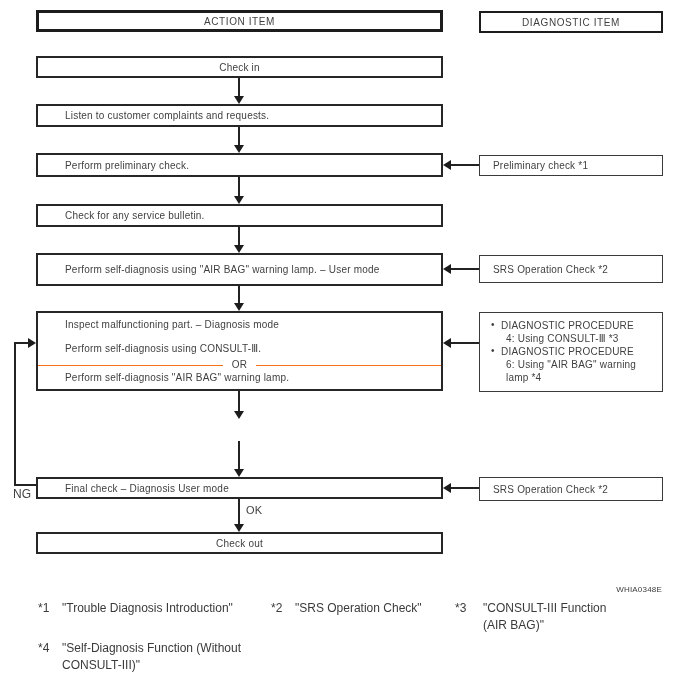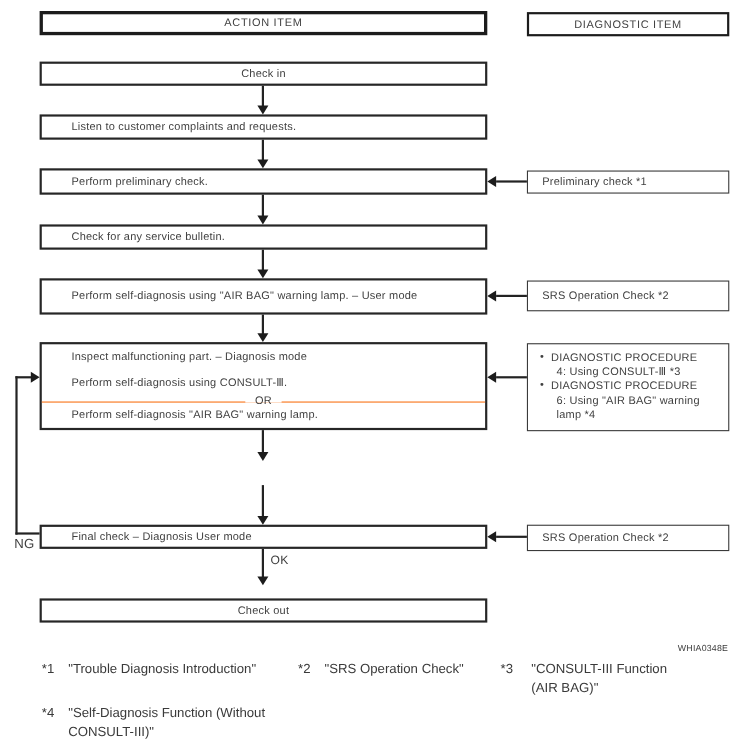--- a/index.html
+++ b/index.html
@@ -70,21 +70,21 @@
     <div class="bl" style="top:30px;">Perform self-diagnosis using CONSULT-Ⅲ.</div>
     <div class="ordiv">
       <span>OR</span>
     </div>
     <div class="bl" style="top:59px;">Perform self-diagnosis "AIR BAG" warning lamp.</div>
   </div>
 
 
   <div class="box act left" style="top:477px;height:22px;">Final check – Diagnosis User mode</div>
 
-  <div class="box act center" style="top:544px;height:22px;">Check out</div>
+  <div class="box act center" style="top:532px;height:22px;">Check out</div>
 
   <div class="box ref" style="top:155px;height:21px;">Preliminary check *1</div>
 
   <div class="box ref" style="top:255px;height:28px;">SRS Operation Check *2</div>
 
   <div class="box ref diagbox" style="top:312px;height:80px;">
     <div class="ditem">
       <span class="dbullet">•</span>
       <div>DIAGNOSTIC PROCEDURE</div>
       <div class="dsub">4: Using CONSULT-Ⅲ *3</div>

